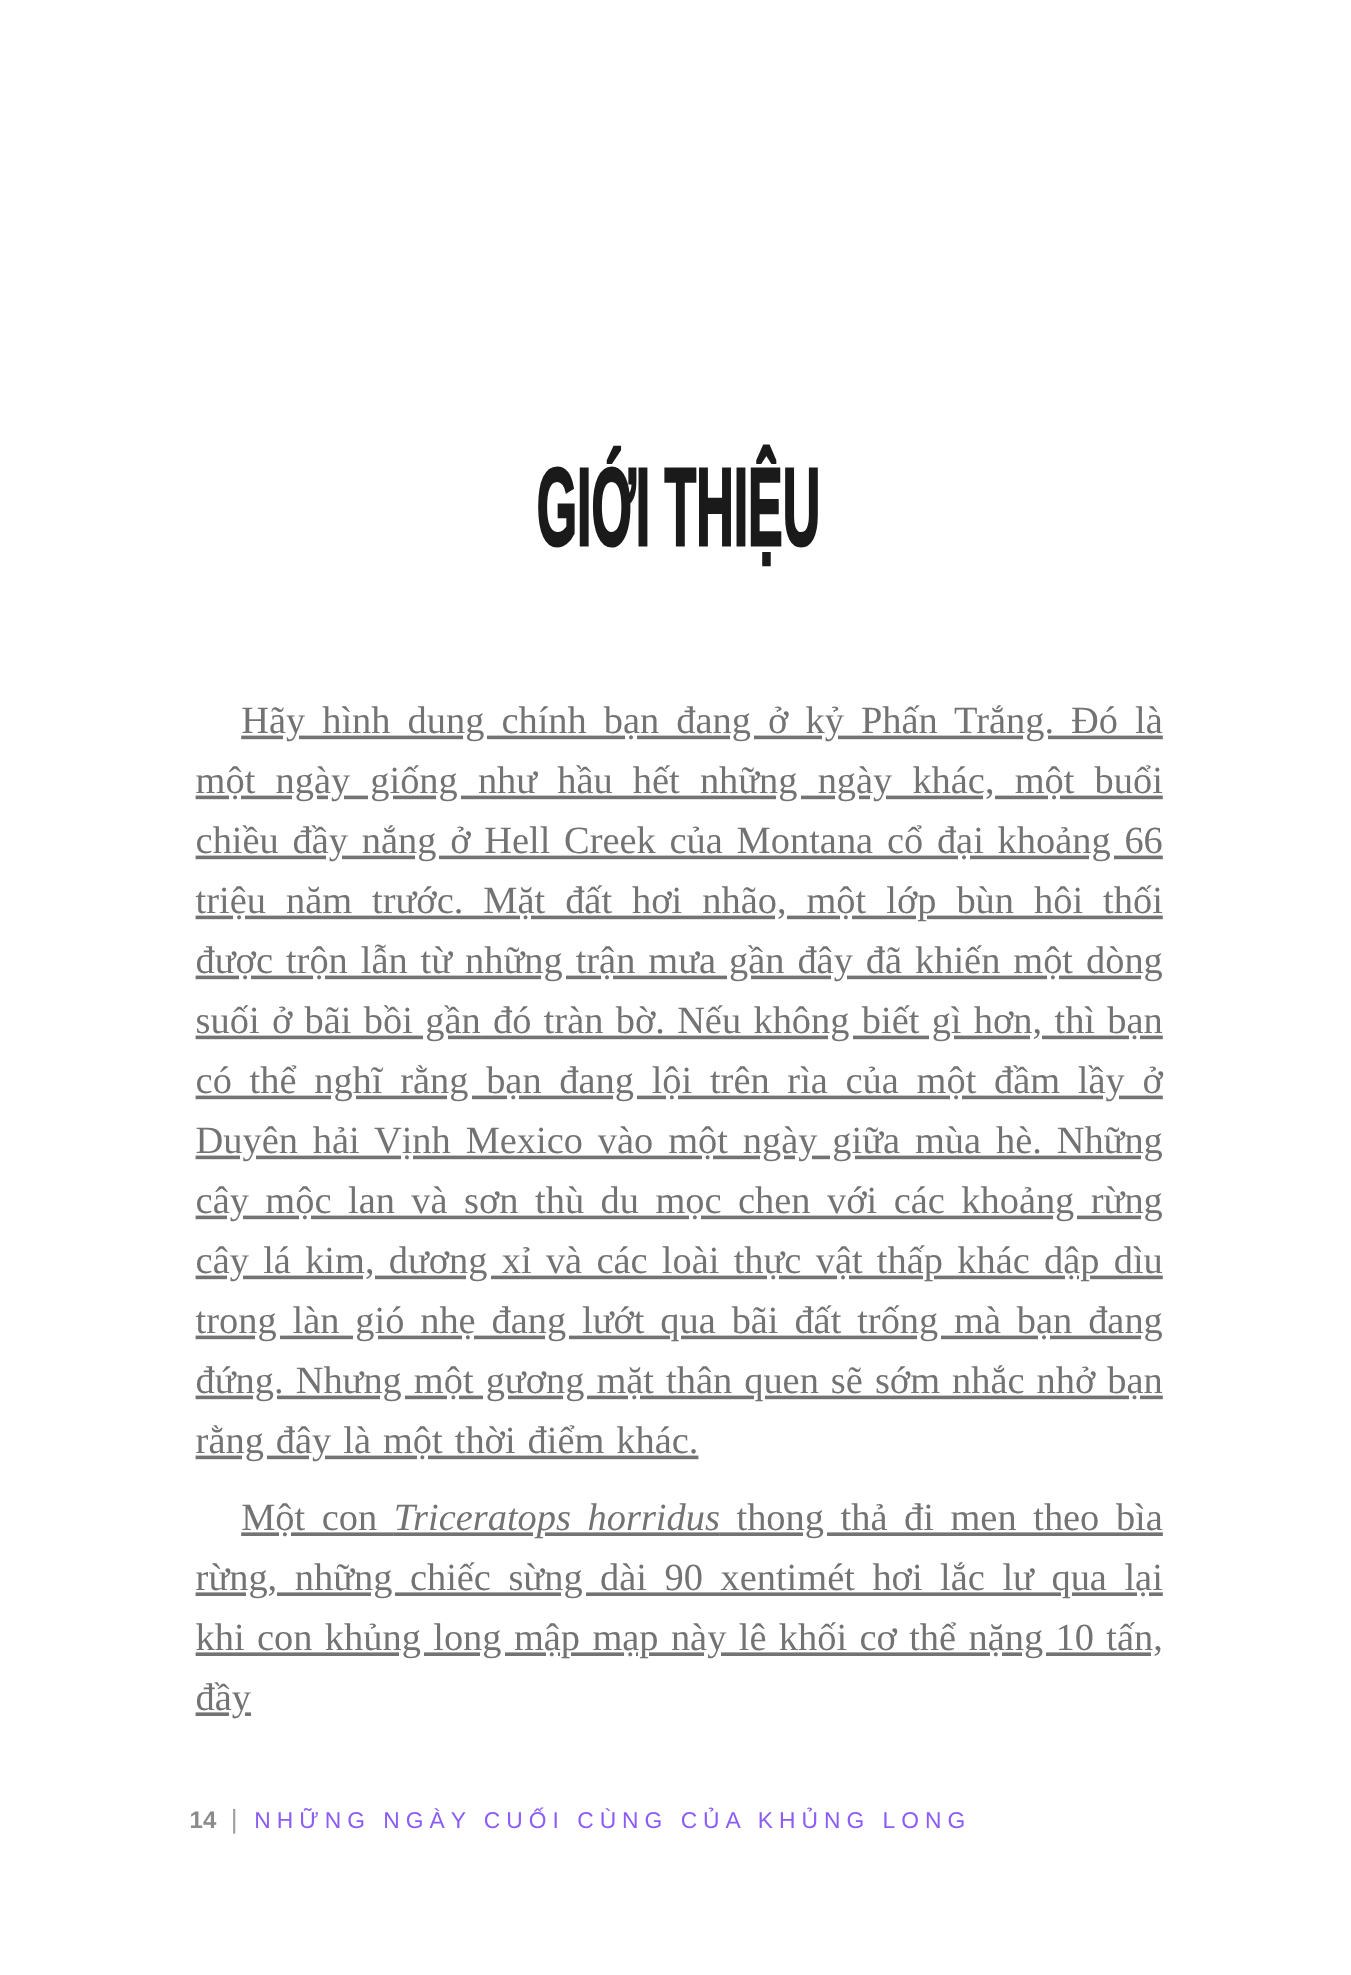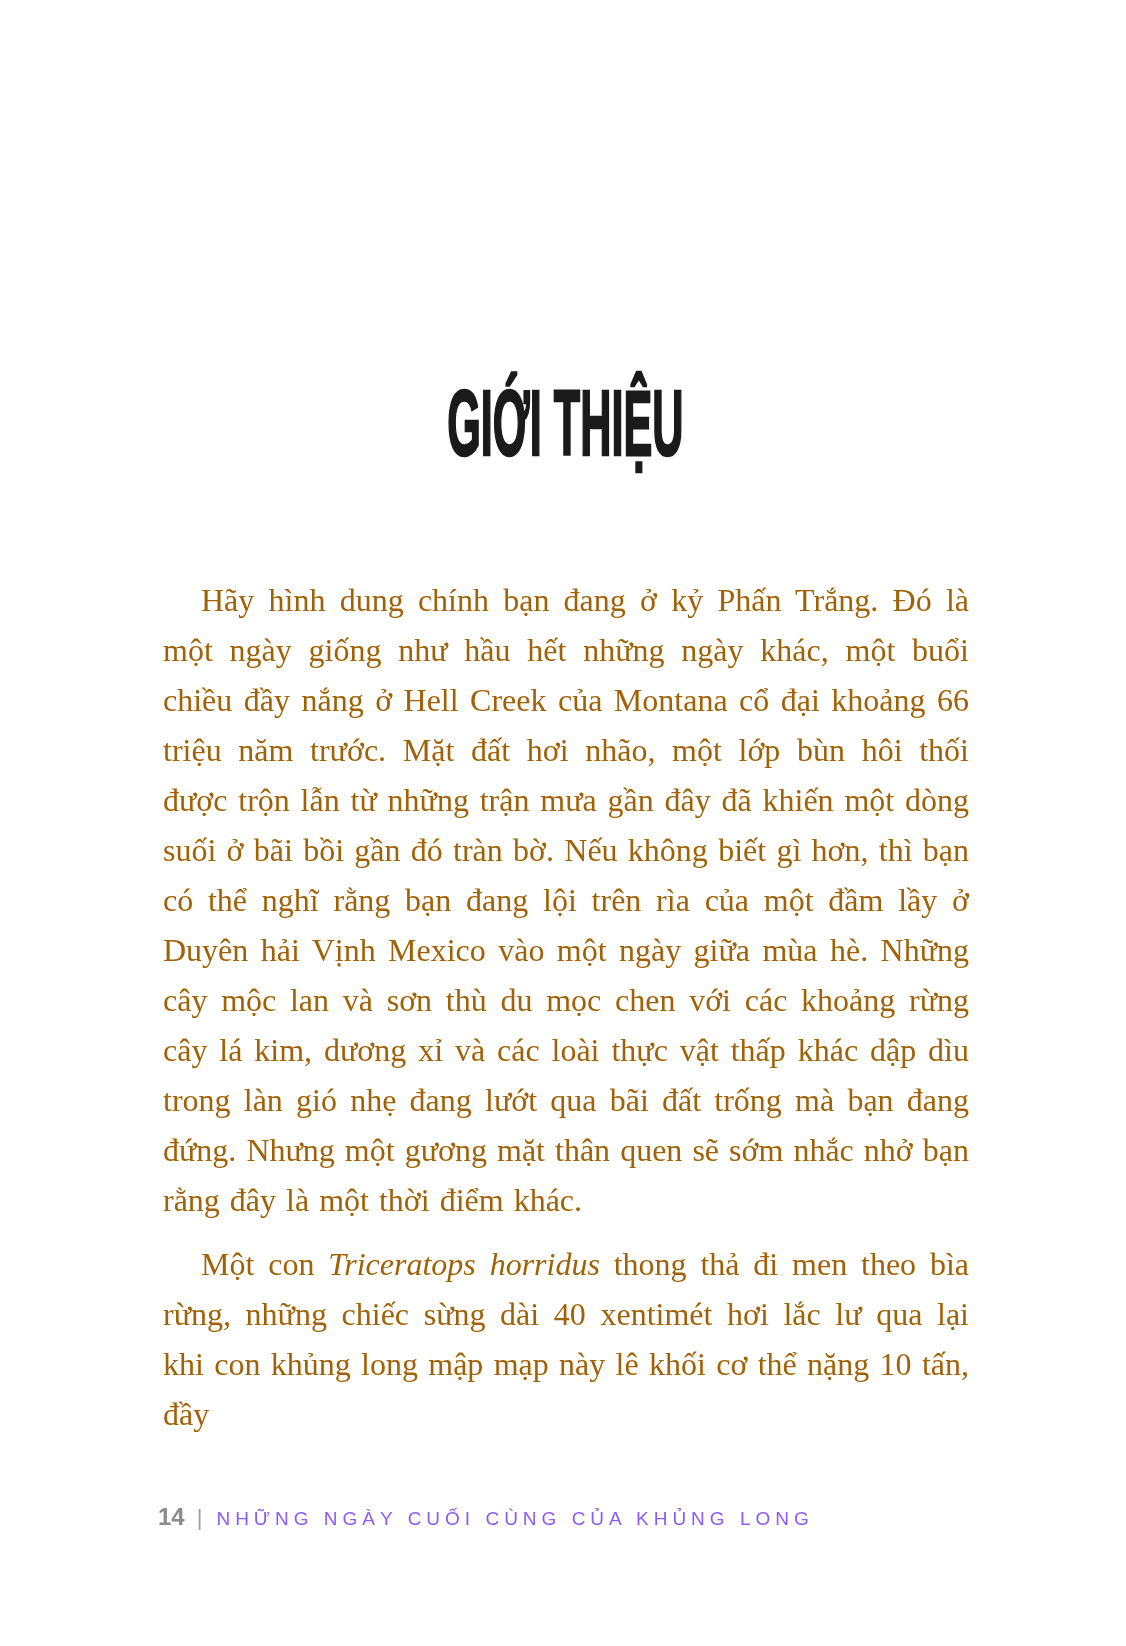--- a/index.html
+++ b/index.html
@@ -35,21 +35,22 @@
     transform: scaleX(0.47);
     transform-origin: center;
     -webkit-text-stroke: 2.5px #1a1a1a;
     white-space: nowrap;
   }
   .body-text {
     position: absolute;
     top: 575px;
     left: 163px;
     width: 806px;
-    color: #a16207;
+    color: #737373;
+    text-decoration: underline;
   }
   .body-text p {
     margin: 0;
     font-size: 32px;
     line-height: 50px;
     text-align: justify;
     text-indent: 38px;
     word-spacing: 2px;
   }
   .body-text p + p {
@@ -60,21 +61,21 @@
   }
   .footer {
     position: absolute;
     top: 1503px;
     left: 158px;
     display: flex;
     align-items: baseline;
     font-family: "Liberation Sans", sans-serif;
   }
   .footer .page-number {
-    font-size: 24px;
+    font-size: 20px;
     font-weight: 700;
     color: #8b8b8b;
   }
   .footer .separator {
     font-size: 22px;
     font-weight: 300;
     color: #9e9e9e;
     margin: 0 14px 0 12px;
   }
   .footer .book-title {
@@ -87,21 +88,21 @@
 </style>
 </head>
 <body>
 
 <div class="page">
 
   <h1 class="chapter-title"><span class="title-text">GIỚI THIỆU</span></h1>
 
   <div class="body-text">
       <p><span>Hãy hình dung chính bạn đang ở kỷ Phấn Trắng. Đó là một ngày giống như hầu hết những ngày khác, một buổi chiều đầy nắng ở Hell Creek của Montana cổ đại khoảng 66 triệu năm trước. Mặt đất hơi nhão, một lớp bùn hôi thối được trộn lẫn từ những trận mưa gần đây đã khiến một dòng suối ở bãi bồi gần đó tràn bờ. Nếu không biết gì hơn, thì bạn có thể nghĩ rằng bạn đang lội trên rìa của một đầm lầy ở Duyên hải Vịnh Mexico vào một ngày giữa mùa hè. Những cây mộc lan và sơn thù du mọc chen với các khoảng rừng cây lá kim, dương xỉ và các loài thực vật thấp khác dập dìu trong làn gió nhẹ đang lướt qua bãi đất trống mà bạn đang đứng. Nhưng một gương mặt thân quen sẽ sớm nhắc nhở bạn rằng đây là một thời điểm khác.</span></p>
-      <p><span>Một con </span><em>Triceratops horridus</em><span> thong thả đi men theo bìa rừng, những chiếc sừng dài 40 xentimét hơi lắc lư qua lại khi con khủng long mập mạp này lê khối cơ thể nặng 10 tấn, đầy</span></p>
+      <p><span>Một con </span><em>Triceratops horridus</em><span> thong thả đi men theo bìa rừng, những chiếc sừng dài 90 xentimét hơi lắc lư qua lại khi con khủng long mập mạp này lê khối cơ thể nặng 10 tấn, đầy</span></p>
     </div>
 
   <div class="footer">
     <span class="page-number">14</span>
     <span class="separator">|</span>
     <span class="book-title">NHỮNG NGÀY CUỐI CÙNG CỦA KHỦNG LONG</span>
   </div>
 
 </div>
 

